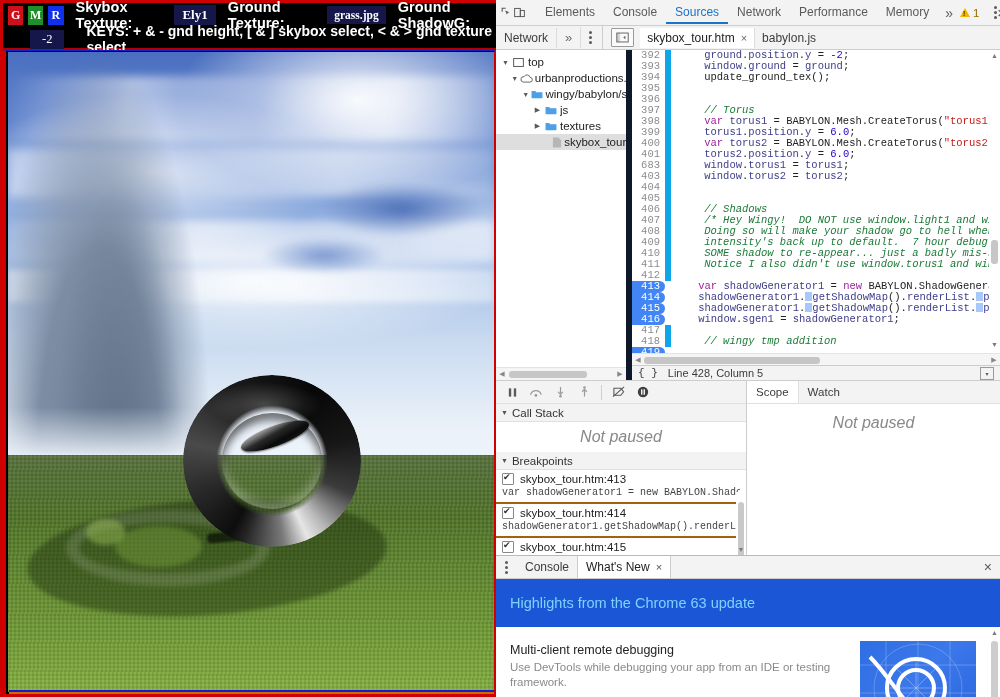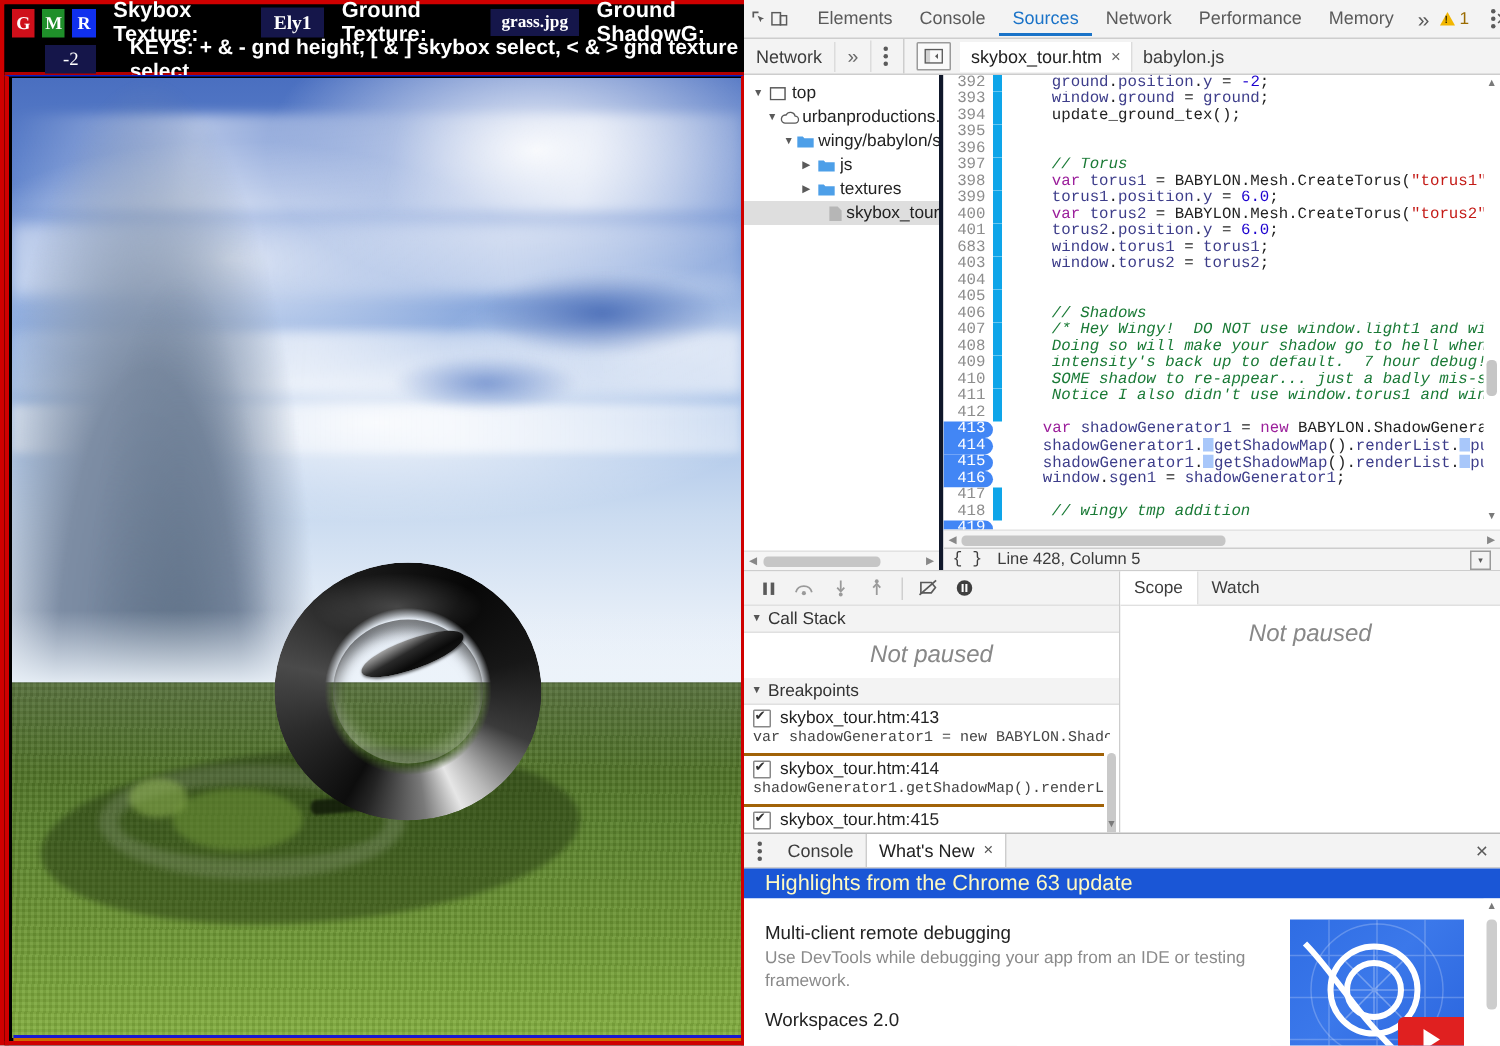--- a/index.html
+++ b/index.html
@@ -131,21 +131,21 @@
   .subbar-kebab{padding:0 8px;}
   .panelsplit{width:1px;background:#cdcdcd;height:23px;margin:0 2px;}
   .navbtn{width:21px;height:17px;border:1px solid #9a9a9a;display:flex;align-items:center;
       justify-content:center;margin:0 6px;color:#5a5a5a;font-size:9px;background:#fafafa;border-radius:1px;}
   .filetab{padding:3px 7px;font-size:12px;color:#222;background:#fff;
       border-right:1px solid #dcdcdc;display:flex;align-items:center;gap:6px;}
   .filetab.plain{background:transparent;border-right:none;color:#3c3c3c;text-align:right;}
   .filetab .x{font-size:11px;color:#666;}
 
   .dt-body{position:relative;height:330px;display:flex;background:#fff;}
-  .nav-pane{width:130px;background:#fff;border-right:3px solid #0f172a;position:relative;overflow:hidden;}
+  .nav-pane{width:130px;background:#fff;border-right:6px solid #0f172a;position:relative;overflow:hidden;}
   .tree{padding-top:4px;font-size:11.5px;color:#222;}
   .tnode{display:flex;align-items:center;height:16px;white-space:nowrap;padding-left:4px;}
   .tnode.sel{background:#dedede;}
   .caret{width:11px;text-align:center;font-size:7px;color:#5a5a5a;}
   .caret.open:before{content:"\25BC";}
   .caret.closed:before{content:"\25B6";}
   .caret.none:before{content:"";}
   .tico{width:15px;display:flex;align-items:center;justify-content:center;}
   .tlabel{margin-left:2px;overflow:hidden;text-overflow:clip;}
   .nav-hscroll{position:absolute;left:0;right:0;bottom:0;height:12px;background:#f5f5f5;
@@ -205,21 +205,21 @@
   .sw-tab{padding:3px 9px;font-size:11.5px;color:#3c3c3c;display:flex;align-items:center;}
   .sw-tab.sel{background:#fff;border-right:1px solid #e0e0e0;}
 
   
   .drawer{position:relative;height:149px;border-top:1px solid #b9b9b9;background:#fff;display:flex;flex-direction:column;}
   .drawer-tabs{height:22px;display:flex;align-items:stretch;background:#f3f3f3;border-bottom:1px solid #cdcdcd;}
   .dw-kebab{display:flex;align-items:center;padding:0 9px;}
   .dw-tab{padding:3px 8px;font-size:12px;color:#3c3c3c;display:flex;align-items:center;gap:6px;}
   .dw-tab.sel{background:#fff;border-left:1px solid #cdcdcd;border-right:1px solid #cdcdcd;color:#222;}
   .dw-close{margin-left:auto;display:flex;align-items:center;padding:0 8px;font-size:14px;color:#5a5a5a;}
-  .wn-banner{height:20px;background:#1a56d6;color:#fef9c3;display:flex;align-items:center;
+  .wn-banner{height:48px;background:#1a56d6;color:#7dd3fc;display:flex;align-items:center;
       padding-left:14px;font-size:14.5px;font-weight:400;text-align:right;}
   .wn-body{flex:1;position:relative;display:flex;overflow:hidden;background:#fff;}
   .wn-text{padding:16px 0 0 14px;width:345px;}
   .wn-h{font-size:12.5px;color:#222;margin-bottom:3px;}
   .wn-p{font-size:11.5px;color:#8a8a8a;line-height:1.28;margin-bottom:12px;}
   .wn-img{position:absolute;right:24px;top:14px;width:116px;height:95px;
       background:linear-gradient(135deg,#2f6de4 0%,#3b78ea 45%,#2a64dd 100%);overflow:hidden;}
   .wn-img svg{position:absolute;left:0;top:0;}
   .yt{position:absolute;right:0;bottom:0;width:44px;height:30px;background:#e02020;border-radius:4px 0 0 0;
       display:flex;align-items:center;justify-content:center;}

